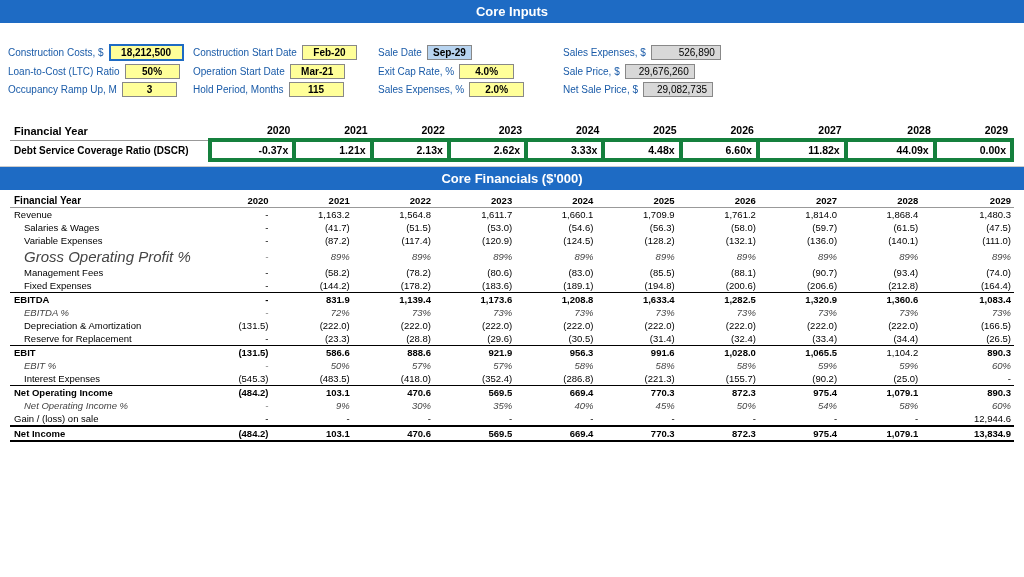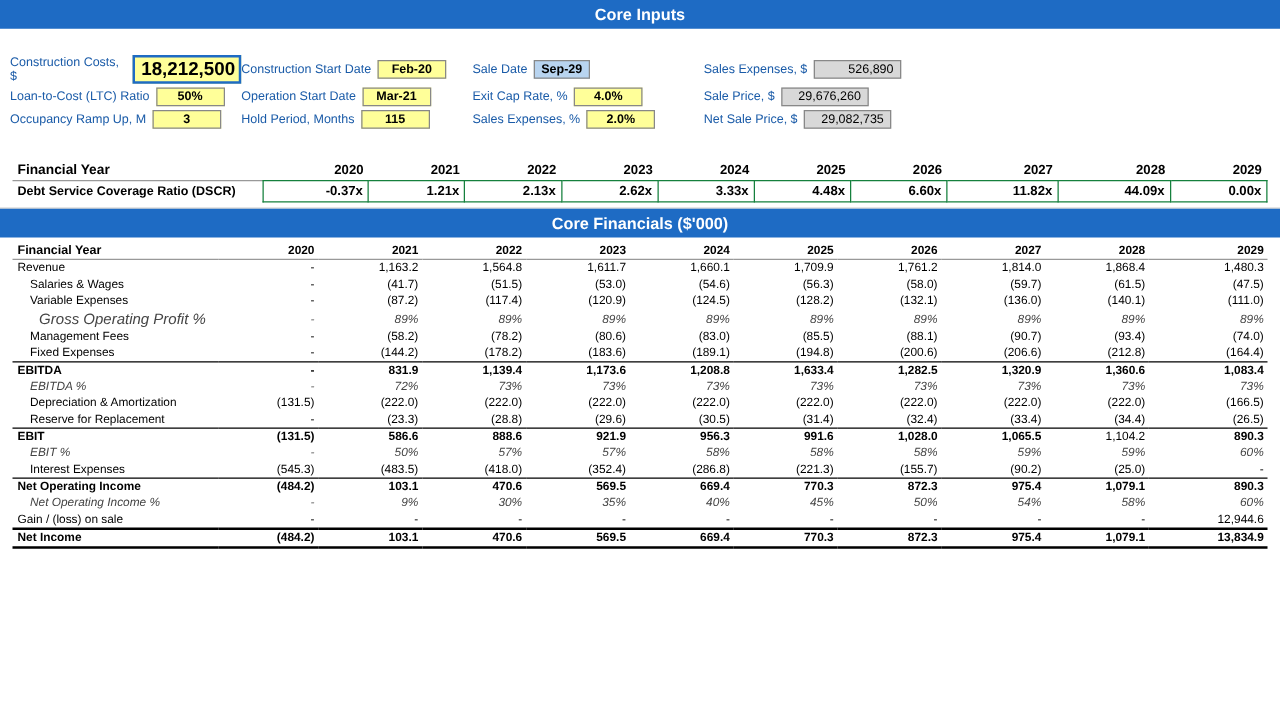--- a/index.html
+++ b/index.html
@@ -34,21 +34,21 @@
       text-align: left;
     }
     
     .fy-header {
       font-weight: bold;
       color: #000;
       border-bottom: 1px solid #999;
     }
     
     .dscr-row td {
-      border: 1px solid #15803d;
+      border: 4px solid #15803d;
       background: #fff;
       font-weight: bold;
     }
     
     .dscr-row td:first-child {
       border: none;
       background: transparent;
       font-weight: bold;
     }
     
@@ -130,21 +130,21 @@
       font-size: 10px;
       font-weight: bold;
       text-align: center;
       min-width: 55px;
     }
     
     .ybox-outline {
       background: #ffff99;
       border: 2px solid #1e6bc4;
       padding: 1px 5px;
-      font-size: 15px;
+      font-size: 10px;
       font-weight: bold;
       text-align: center;
       min-width: 75px;
     }
     
     .ybox-blue {
       background: #b8d4f0;
       border: 1px solid #888;
       padding: 1px 5px;
       font-size: 10px;
@@ -319,21 +319,21 @@
             <td>(117.4)</td>
             <td>(120.9)</td>
             <td>(124.5)</td>
             <td>(128.2)</td>
             <td>(132.1)</td>
             <td>(136.0)</td>
             <td>(140.1)</td>
             <td>(111.0)</td>
           </tr>
           <tr class="row-italic indent">
-            <td style="padding-left: 14px; font-style: italic; text-align: center; font-size: 12px;">Gross Operating Profit %</td>
+            <td style="padding-left: 14px; font-style: italic; text-align: right; font-size: 15px;">Gross Operating Profit %</td>
             <td style="font-style: italic; color: rgb(68, 68, 68);">-</td>
             <td style="font-style: italic; color: rgb(68, 68, 68);">89%</td>
             <td style="font-style: italic; color: rgb(68, 68, 68);">89%</td>
             <td style="font-style: italic; color: rgb(68, 68, 68);">89%</td>
             <td style="font-style: italic; color: rgb(68, 68, 68);">89%</td>
             <td style="font-style: italic; color: rgb(68, 68, 68);">89%</td>
             <td style="font-style: italic; color: rgb(68, 68, 68);">89%</td>
             <td style="font-style: italic; color: rgb(68, 68, 68);">89%</td>
             <td style="font-style: italic; color: rgb(68, 68, 68);">89%</td>
             <td style="font-style: italic; color: rgb(68, 68, 68);">89%</td>

